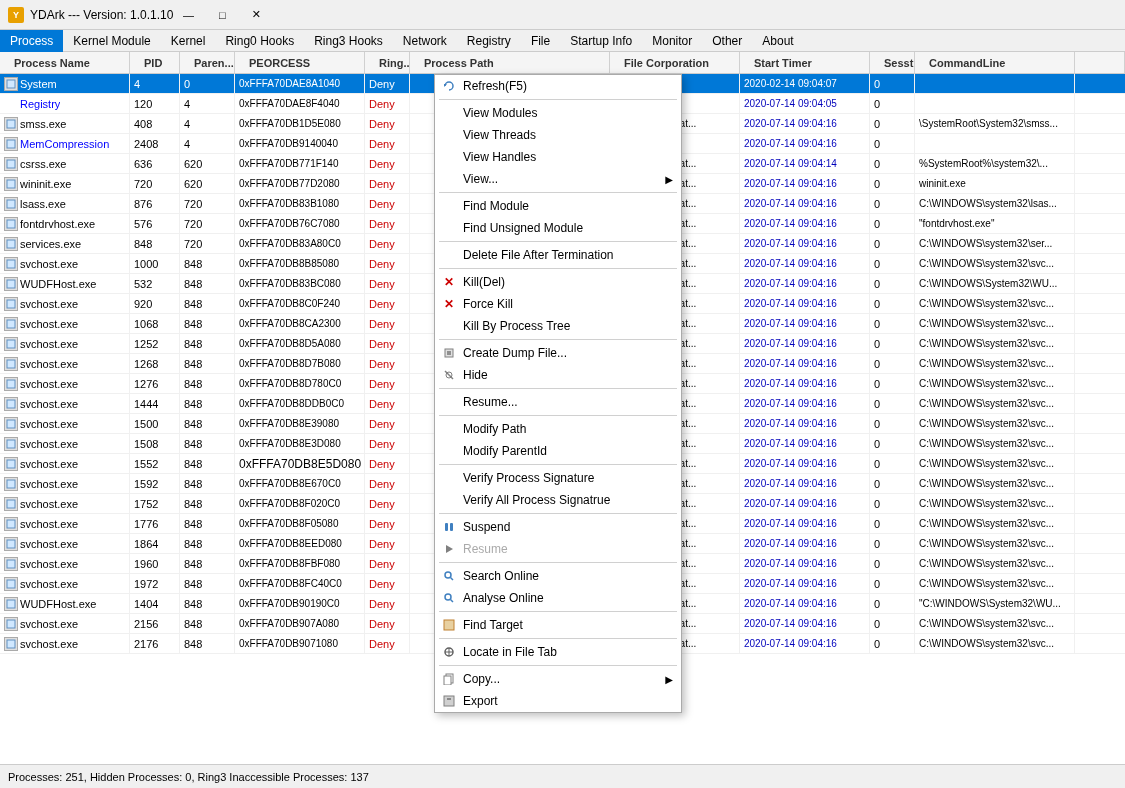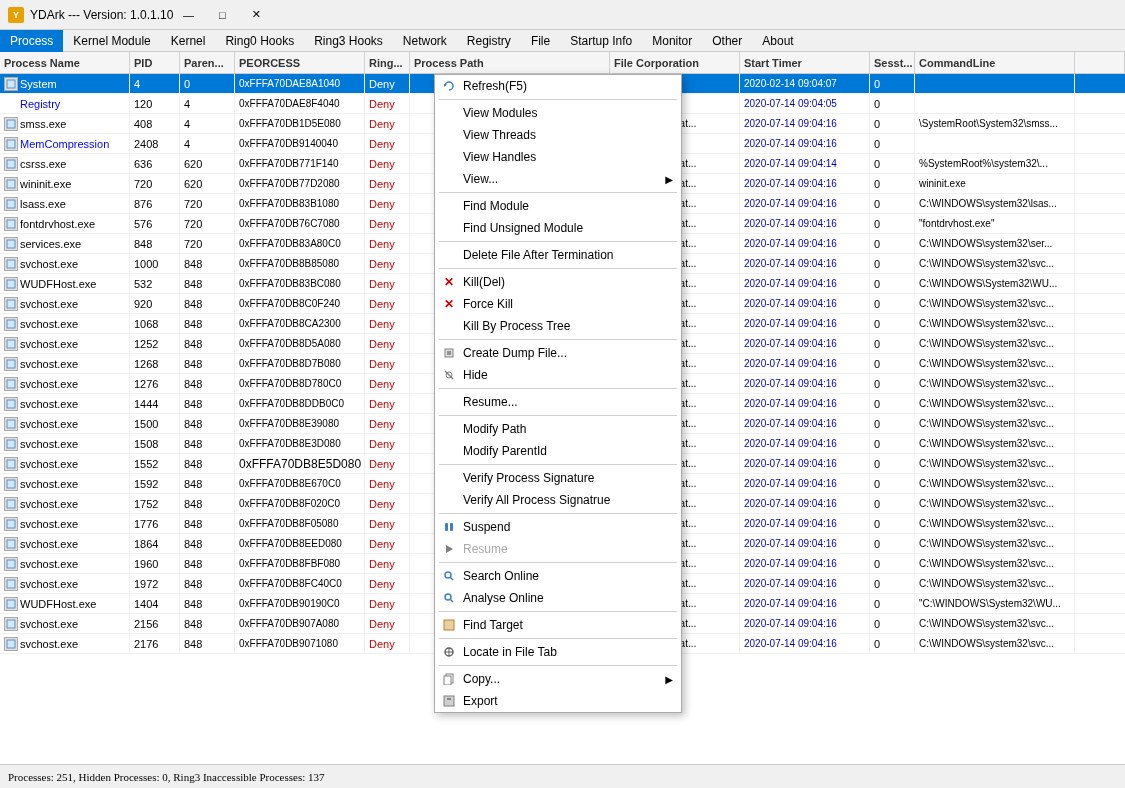--- a/index.html
+++ b/index.html
@@ -65,21 +65,21 @@
       background: #f5f5f5;
       display: flex;
       align-items: center;
       height: 22px;
       border-bottom: 1px solid #ccc;
       font-size: 11px;
       font-weight: 600;
       color: #333;
     }
     .col-header {
-      padding: 0 4px;
+      padding: 0 14px;
       border-right: 1px solid #d0d0d0;
       height: 100%;
       display: flex; align-items: center;
       overflow: hidden;
       white-space: nowrap;
     }
 
     
     #table-area {
       overflow-y: auto;
@@ -120,21 +120,20 @@
     #status-bar {
       position: absolute;
       bottom: 0; left: 0; right: 0;
       height: 24px;
       background: #f0f0f0;
       border-top: 1px solid #ccc;
       display: flex;
       align-items: center;
       padding: 0 8px;
       font-size: 11px;
-      font-family: Liberation Serif, serif;
     }
 
     
     #context-menu {
       position: absolute;
       left: 434px;
       top: 74px;
       width: 248px;
       background: white;
       border: 1px solid #aaa;

